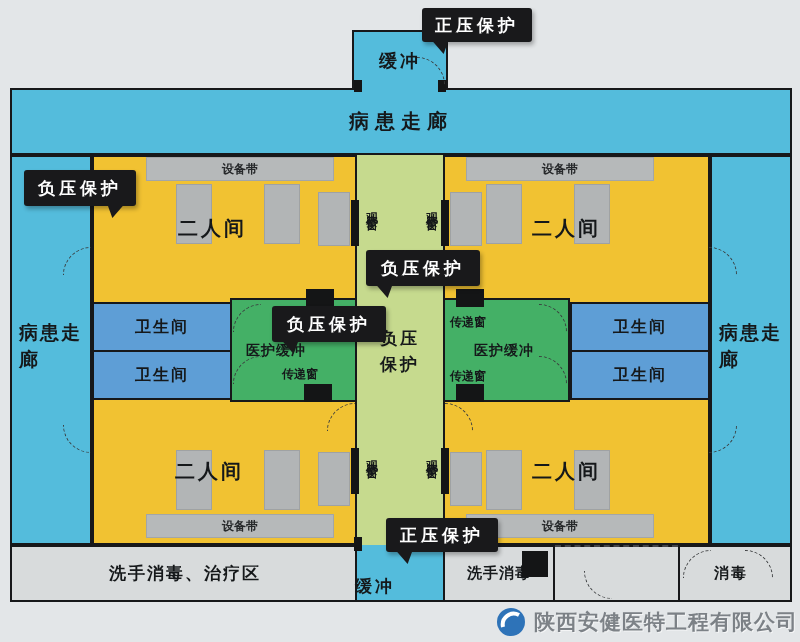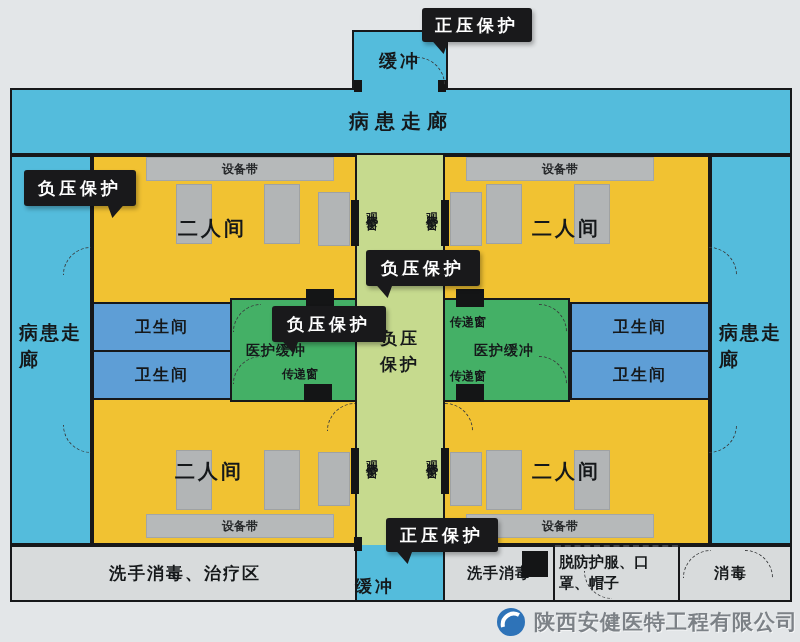--- a/index.html
+++ b/index.html
@@ -163,21 +163,20 @@
   <div class="label" style="left:15px;top:545px;width:340px;height:57px;display:flex;align-items:center;justify-content:center;font-size:17px;letter-spacing:2px">洗手消毒、治疗区</div>
 
   <div class="room" style="left:355px;top:545px;width:90px;height:57px;background:#54bcdc;border-top:none;z-index:5"></div>
   <div class="label" style="left:355px;top:575px;width:90px;font-size:17px;letter-spacing:3px;z-index:7">缓冲</div>
 
   <div class="label" style="left:446px;top:545px;width:106px;height:57px;display:flex;align-items:center;justify-content:center;font-size:15px;letter-spacing:1px">洗手消毒</div>
   <div class="bar" style="left:522px;top:551px;width:26px;height:26px"></div>
 
   <div class="wall" style="left:553px;top:547px;width:2px;height:53px"></div>
   <div style="position:absolute;left:555px;top:545px;width:123px;height:0;border-top:2px dashed #44464a;z-index:6"></div>
-  <div class="label" style="left:559px;top:551px;width:102px;font-size:15px;line-height:1.4;text-align:left">脱防护服、口罩、帽子</div>
   <div class="wall" style="left:678px;top:547px;width:2px;height:53px"></div>
   <div class="label" style="left:686px;top:545px;width:90px;height:57px;display:flex;align-items:center;justify-content:center;font-size:15px;letter-spacing:2px">消毒</div>
 
   <div class="callout" style="left:422px;top:8px;width:110px;height:34px;font-size:17px">
     <span>正压保护</span>
     <span class="tail tail-l"></span>
   </div>
   <div class="callout" style="left:24px;top:170px;width:112px;height:36px;font-size:17px">
     <span>负压保护</span>
     <span class="tail tail-r"></span>

